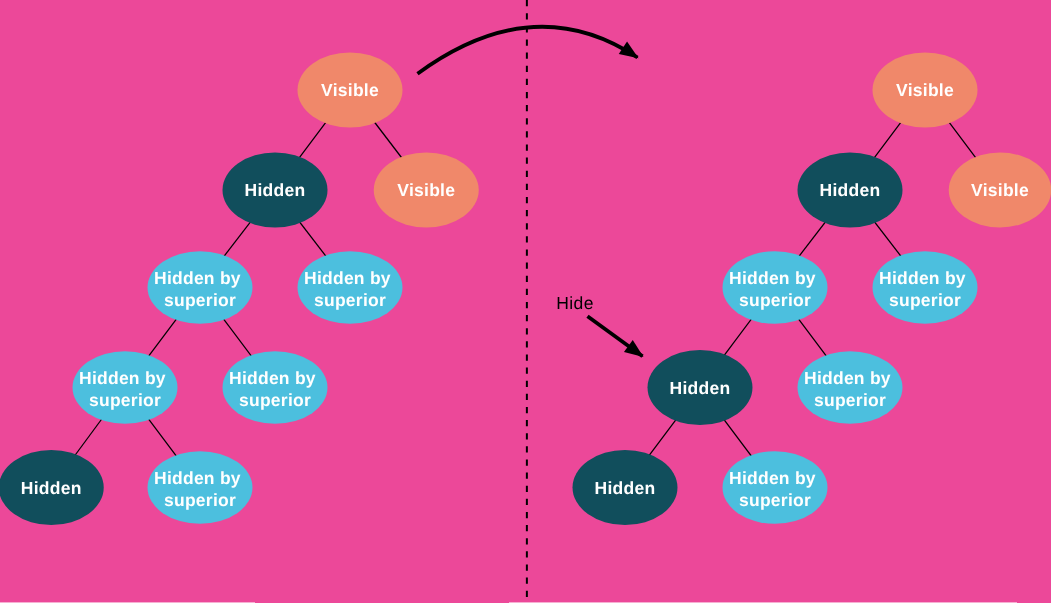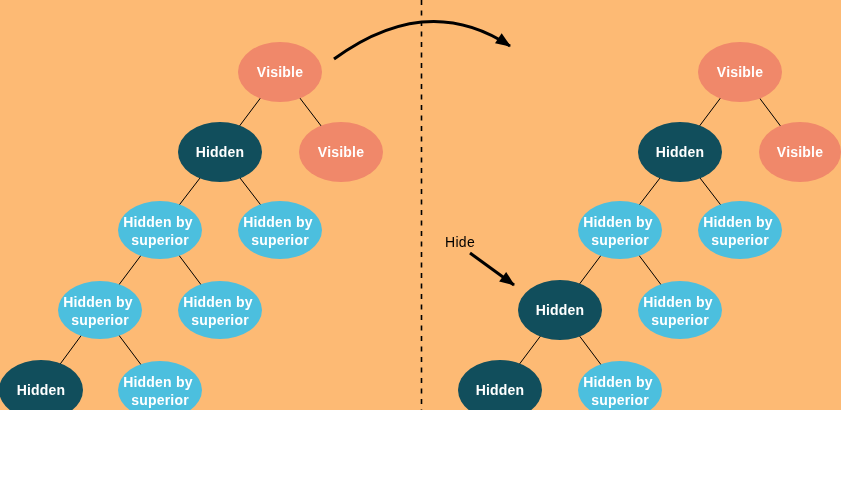--- a/index.html
+++ b/index.html
@@ -1,16 +1,16 @@
 <!DOCTYPE html>
 <html><head>
 <meta charset="utf-8">
 <style>
   html,body{margin:0;padding:0;background:#ffffff;}
-  .canvas{position:relative;width:841px;height:410px;background:#fdba74;overflow:hidden;text-align:right;}
+  .canvas{position:relative;width:841px;height:482px;background:#ec4899;overflow:hidden;text-align:right;}
   svg{display:block;}
   .tree-edge{stroke:#000000;stroke-width:1;}
   .divider{stroke:#000000;stroke-width:1.6;stroke-dasharray:5 5.5;}
   .flow-arrow{stroke:#000000;stroke-width:3;fill:none;}
   .hide-arrow{stroke:#000000;stroke-width:3;}
   .arrowhead{fill:#000000;}
   .node-label{font-family:"Liberation Sans",sans-serif;font-size:14px;font-weight:600;fill:#ffffff;text-anchor:middle;letter-spacing:0.2px;}
   .hide-label{font-family:"Liberation Sans",sans-serif;font-size:14px;font-weight:500;fill:#000000;text-anchor:middle;letter-spacing:0.3px;}
 </style>
 </head>

